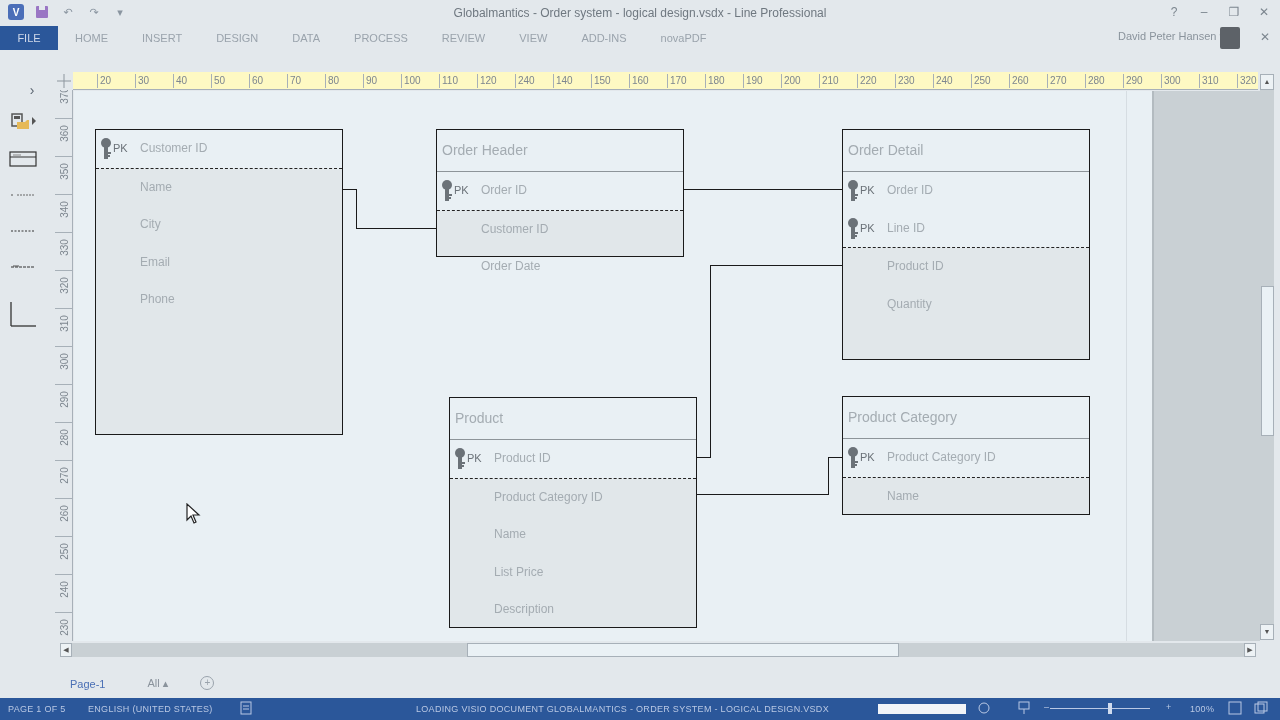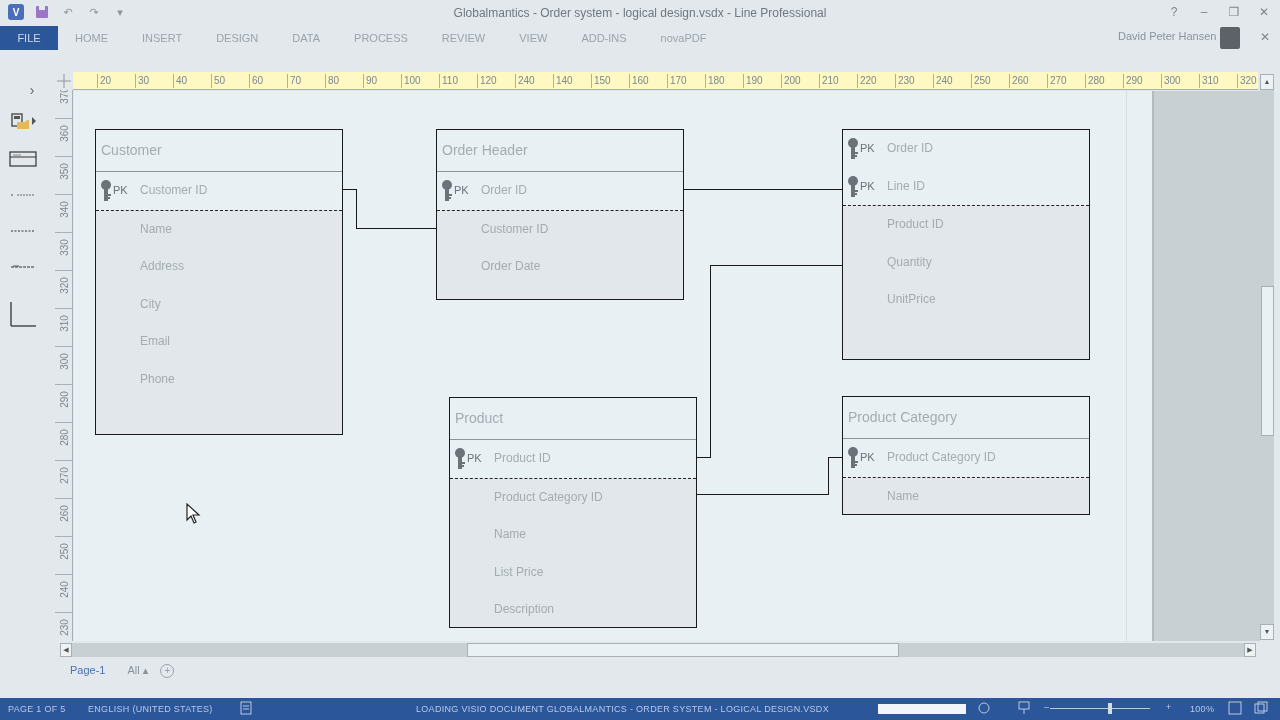--- a/index.html
+++ b/index.html
@@ -46,21 +46,21 @@
   .vscroll { position: absolute; left: 1260px; top: 74px; width: 14px; height: 566px; background: #c9d0d4; }
   .vscroll .arrow-up { position: absolute; left: 0; top: 0; width: 14px; height: 16px; background: #edf2f5; border: 1px solid #a7b0b8; font-size: 7px; text-align: center; line-height: 14px; color: #555; }
   .vscroll .arrow-down { position: absolute; left: 0; bottom: 0; width: 14px; height: 16px; background: #edf2f5; border: 1px solid #a7b0b8; font-size: 7px; text-align: center; line-height: 14px; color: #555; }
   .vscroll .thumb { position: absolute; left: 1px; top: 212px; width: 13px; height: 150px; background: #eaf1f5; border: 1px solid #a7b0b8; }
   .hscroll { position: absolute; left: 60px; top: 643px; width: 1196px; height: 14px; background: #c9d0d4; }
   .hscroll .arrow-left { position: absolute; left: 0; top: 0; width: 12px; height: 14px; background: #edf2f5; border: 1px solid #a7b0b8; font-size: 7px; text-align: center; line-height: 12px; color: #555; }
   .hscroll .arrow-right { position: absolute; right: 0; top: 0; width: 12px; height: 14px; background: #edf2f5; border: 1px solid #a7b0b8; font-size: 7px; text-align: center; line-height: 12px; color: #555; }
   .hscroll .thumb { position: absolute; left: 407px; top: 0; width: 432px; height: 14px; background: #eaf1f5; border: 1px solid #a7b0b8; }
 
   
-  .pagetabs { position: absolute; left: 60px; top: 664px; height: 26px; display: flex; align-items: flex-start; gap: 12px; }
+  .pagetabs { position: absolute; left: 60px; top: 664px; height: 26px; display: flex; align-items: flex-end; gap: 32px; }
   .page-tab { font-size: 11px; color: #4a6fb5; padding: 0 10px; }
   .page-all { font-size: 11px; color: #8a939c; }
   .page-add { width: 14px; height: 14px; border-radius: 50%; border: 1px solid #9aa3ac; font-size: 10px; color: #9aa3ac; line-height: 12px; text-align: center; }
 
   
   .statusbar { position: absolute; left: 0; top: 698px; width: 1280px; height: 22px; background: #2b579a; color: #b9c8e4; font-size: 9px; }
   .sb { position: absolute; top: 6px; white-space: nowrap; letter-spacing: 0.3px; }
   .sb-progress { position: absolute; left: 878px; top: 6px; width: 88px; height: 10px; background: #f1f4f8; }
   .sb-zoom-slider { position: absolute; left: 1050px; top: 10px; width: 100px; height: 1px; background: #b9c8e4; }
   .sb-zoom-thumb { position: absolute; left: 1108px; top: 5px; width: 4px; height: 11px; background: #d0dbee; }
@@ -266,51 +266,47 @@
 
     <div class="conn" style="left:622px; top:366px; width:14px; height:1px;"></div>
     <div class="conn" style="left:636px; top:174px; width:1px; height:193px;"></div>
     <div class="conn" style="left:636px; top:174px; width:133px; height:1px;"></div>
 
     <div class="conn" style="left:622px; top:403px; width:132px; height:1px;"></div>
     <div class="conn" style="left:754px; top:366px; width:1px; height:38px;"></div>
     <div class="conn" style="left:754px; top:366px; width:15px; height:1px;"></div>
 
     <div class="entity" style="left:21px; top:38px; width:248px; height:306px;">
-      <div class="title">Customer</div>
       <div class="pk">
         <div class="row">
           <svg class="key" viewBox="0 0 14 22">
               <circle cx="6" cy="5" r="5" fill="#6b7278"></circle>
               <rect x="4" y="8" width="4" height="13" fill="#6b7278"></rect>
               <rect x="8" y="14" width="3" height="2" fill="#6b7278"></rect>
               <rect x="8" y="17" width="2" height="2" fill="#6b7278"></rect>
             </svg>
           <span class="pklabel">PK</span>
           <span class="name">Customer ID</span>
         </div>
       </div>
       <div class="row">
           <span class="name">Name</span>
         </div>
       <div class="row">
-          <span class="name">Address</span>
-        </div>
-      <div class="row">
           <span class="name">City</span>
         </div>
       <div class="row">
           <span class="name">Email</span>
         </div>
       <div class="row">
           <span class="name">Phone</span>
         </div>
     </div>
 
-    <div class="entity" style="left:362px; top:38px; width:248px; height:171px;">
+    <div class="entity" style="left:362px; top:38px; width:248px; height:128px;">
       <div class="title">Order Header</div>
       <div class="pk">
         <div class="row">
           <svg class="key" viewBox="0 0 14 22">
               <circle cx="6" cy="5" r="5" fill="#6b7278"></circle>
               <rect x="4" y="8" width="4" height="13" fill="#6b7278"></rect>
               <rect x="8" y="14" width="3" height="2" fill="#6b7278"></rect>
               <rect x="8" y="17" width="2" height="2" fill="#6b7278"></rect>
             </svg>
           <span class="pklabel">PK</span>
@@ -319,20 +315,21 @@
       </div>
       <div class="row">
           <span class="name">Customer ID</span>
         </div>
       <div class="row">
           <span class="name">Order Date</span>
         </div>
     </div>
 
     <div class="entity" style="left:768px; top:38px; width:248px; height:231px;">
+      <div class="title">Order Detail</div>
       <div class="pk">
         <div class="row">
           <svg class="key" viewBox="0 0 14 22">
               <circle cx="6" cy="5" r="5" fill="#6b7278"></circle>
               <rect x="4" y="8" width="4" height="13" fill="#6b7278"></rect>
               <rect x="8" y="14" width="3" height="2" fill="#6b7278"></rect>
               <rect x="8" y="17" width="2" height="2" fill="#6b7278"></rect>
             </svg>
           <span class="pklabel">PK</span>
           <span class="name">Order ID</span>
@@ -346,23 +343,20 @@
             </svg>
           <span class="pklabel">PK</span>
           <span class="name">Line ID</span>
         </div>
       </div>
       <div class="row">
           <span class="name">Product ID</span>
         </div>
       <div class="row">
           <span class="name">Quantity</span>
-        </div>
-      <div class="row">
-          <span class="name">UnitPrice</span>
         </div>
     </div>
 
     <div class="entity" style="left:375px; top:306px; width:248px; height:231px;">
       <div class="title">Product</div>
       <div class="pk">
         <div class="row">
           <svg class="key" viewBox="0 0 14 22">
               <circle cx="6" cy="5" r="5" fill="#6b7278"></circle>
               <rect x="4" y="8" width="4" height="13" fill="#6b7278"></rect>

